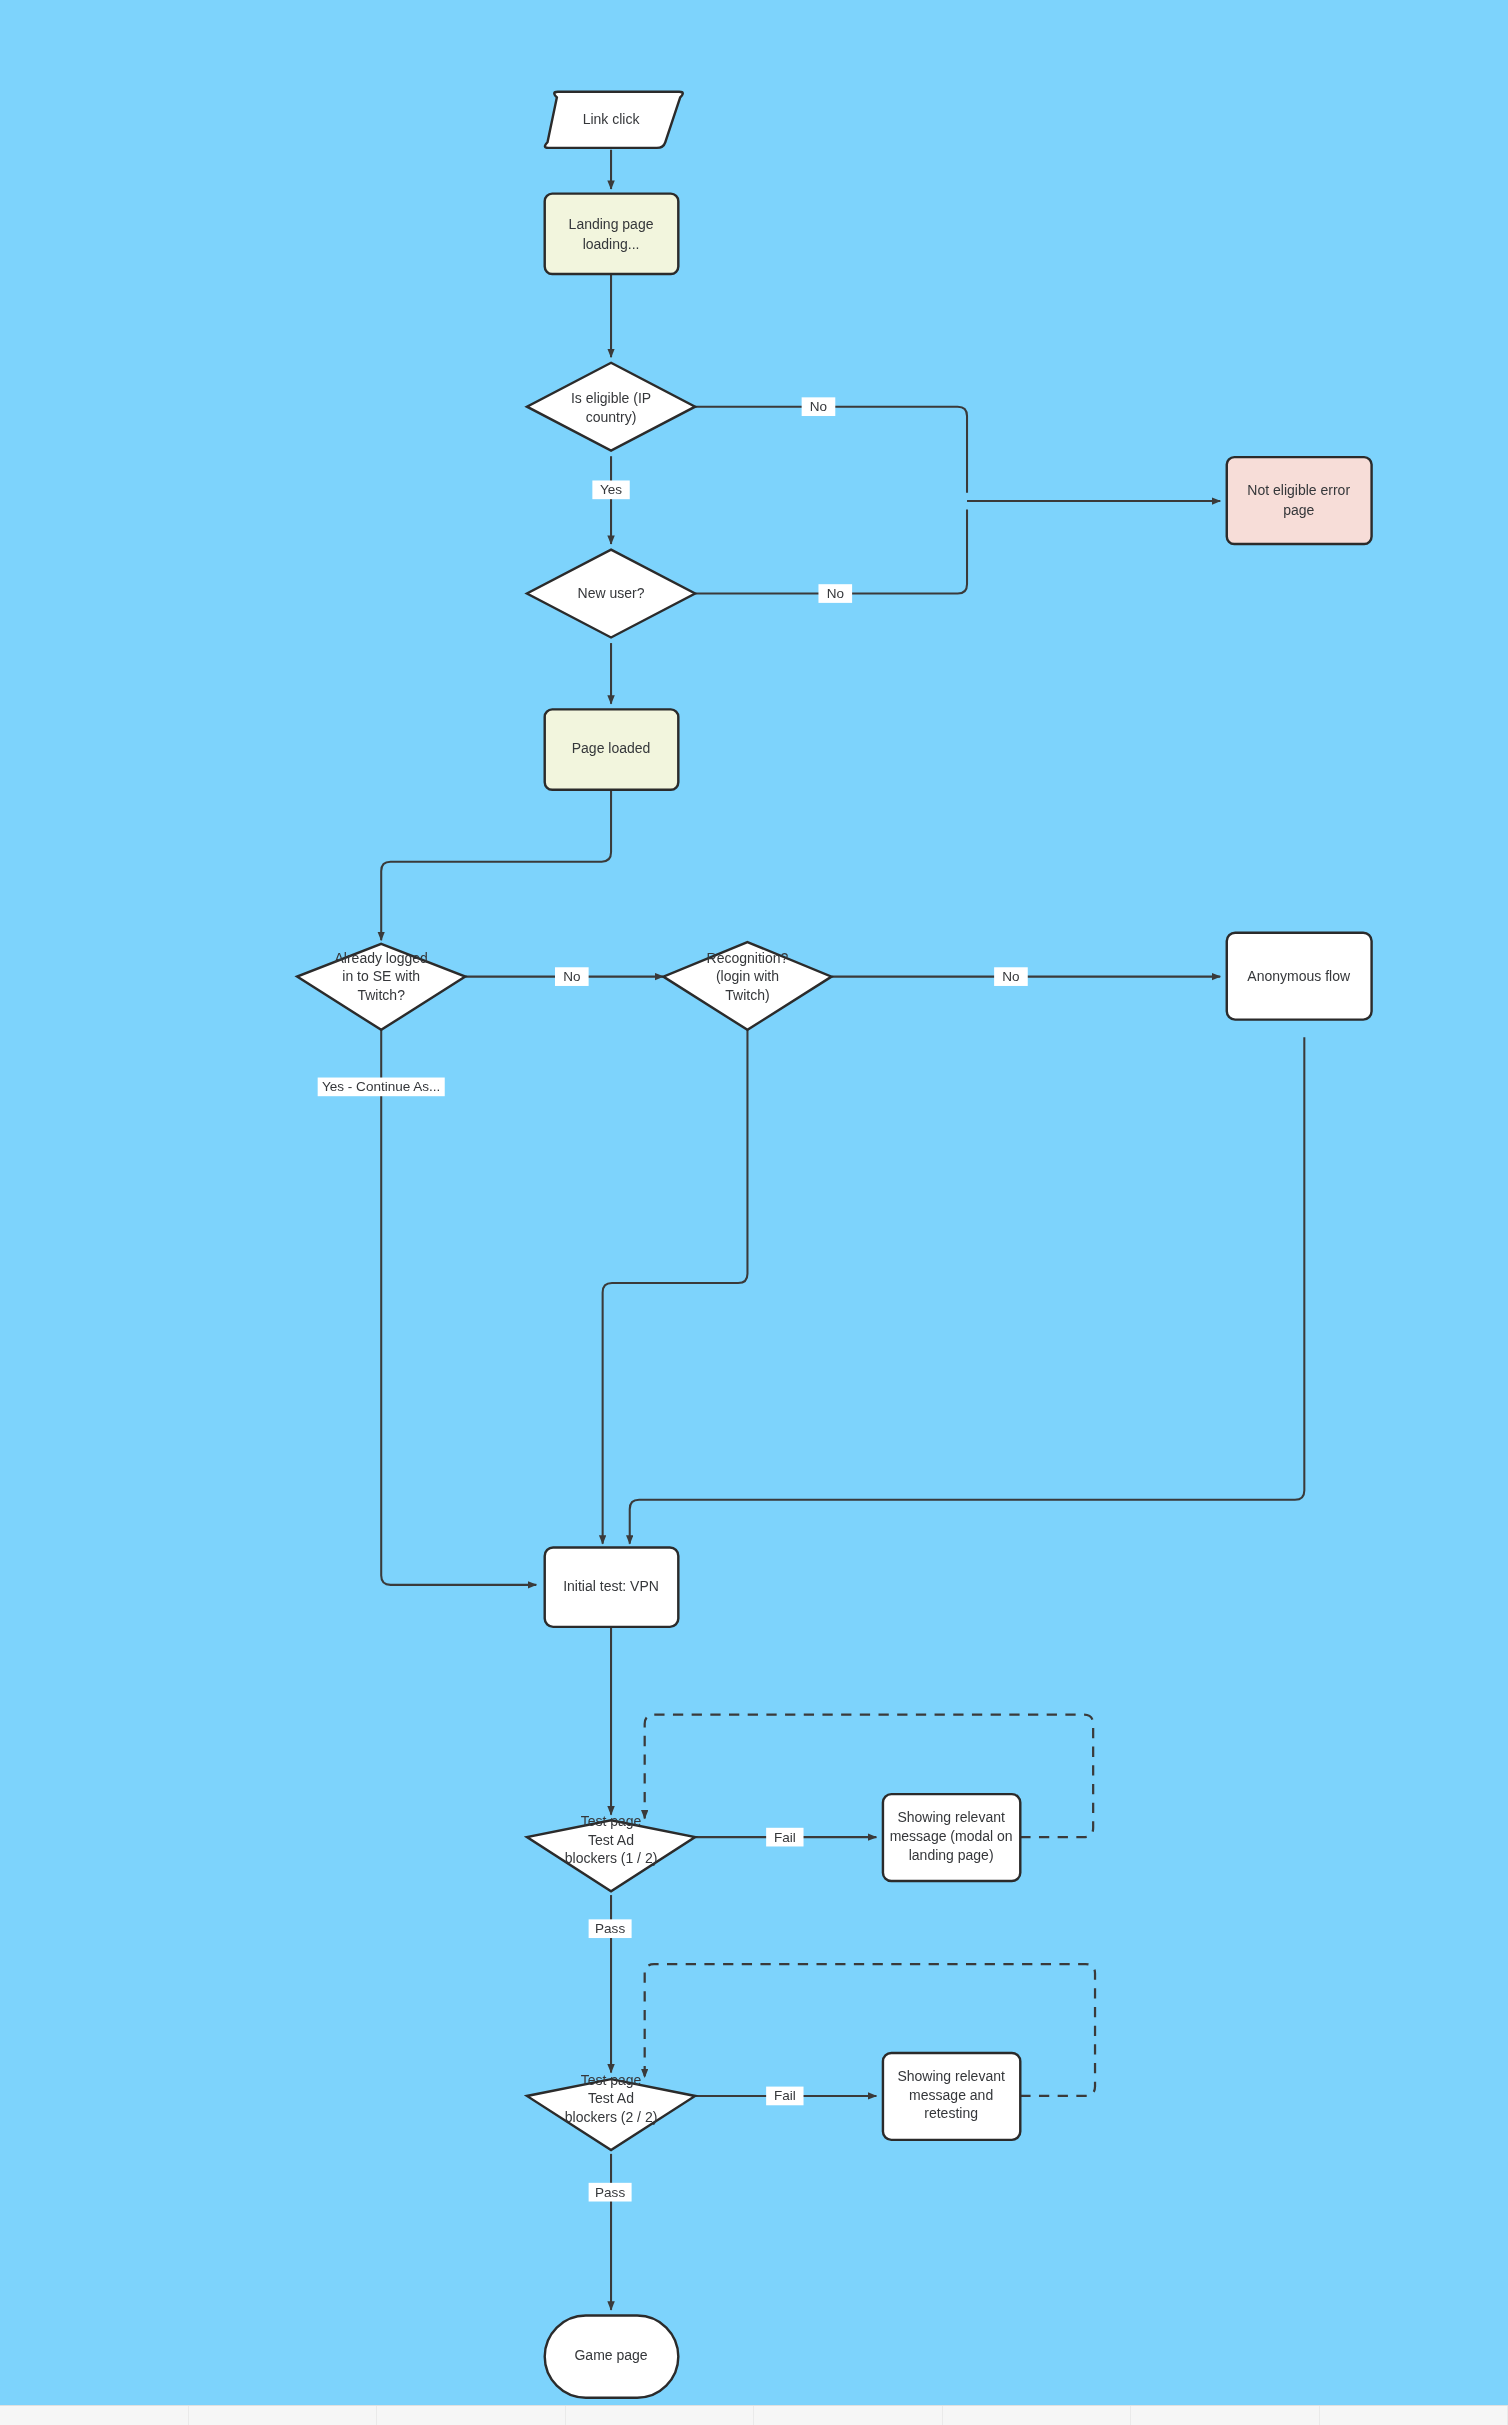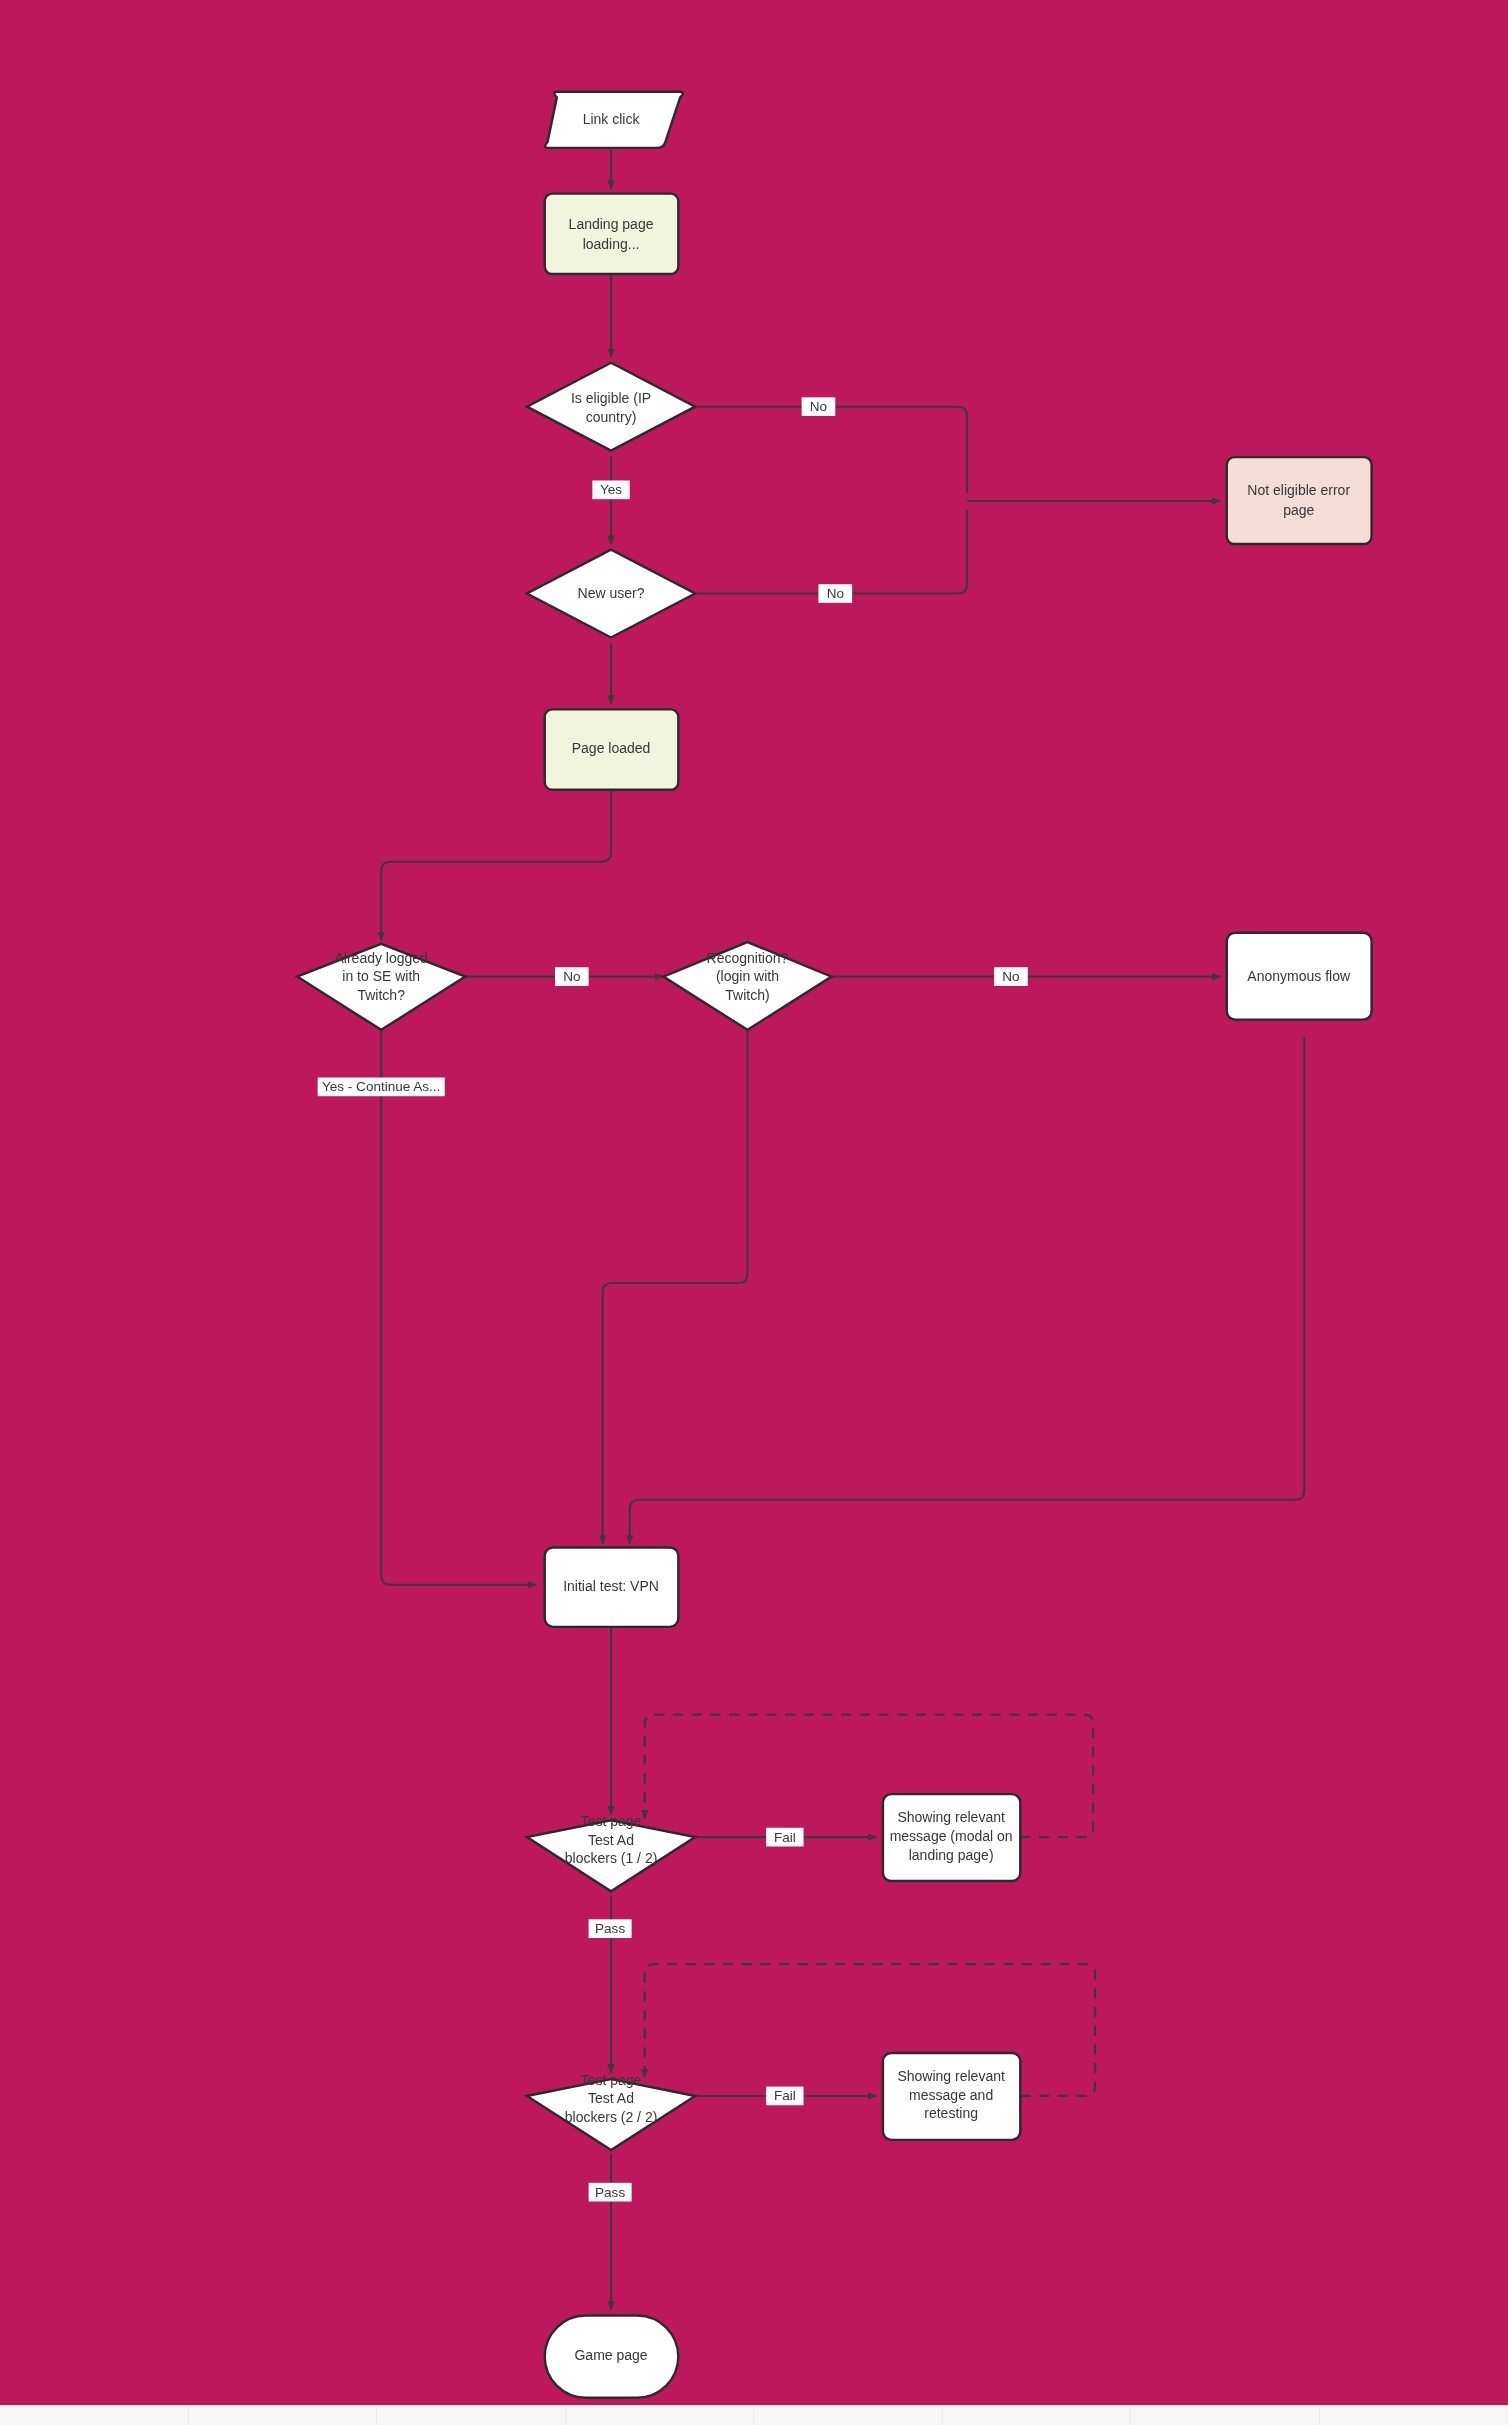--- a/index.html
+++ b/index.html
@@ -13,21 +13,21 @@
     font-family: "Liberation Sans", sans-serif;
     overflow: hidden;
     position: relative;
   }
   #canvas-wrap {
     position: absolute;
     left: 0;
     top: 0;
     width: 1508px;
     height: 2426px;
-    background: #be185d;
+    background: #7dd3fc;
   }
   svg#flow {
     display: block;
     width: 1508px;
     height: 2426px;
   }
   .node-shape {
     stroke: #2b2b2b;
     stroke-width: 2.6;
     fill: #ffffff;

